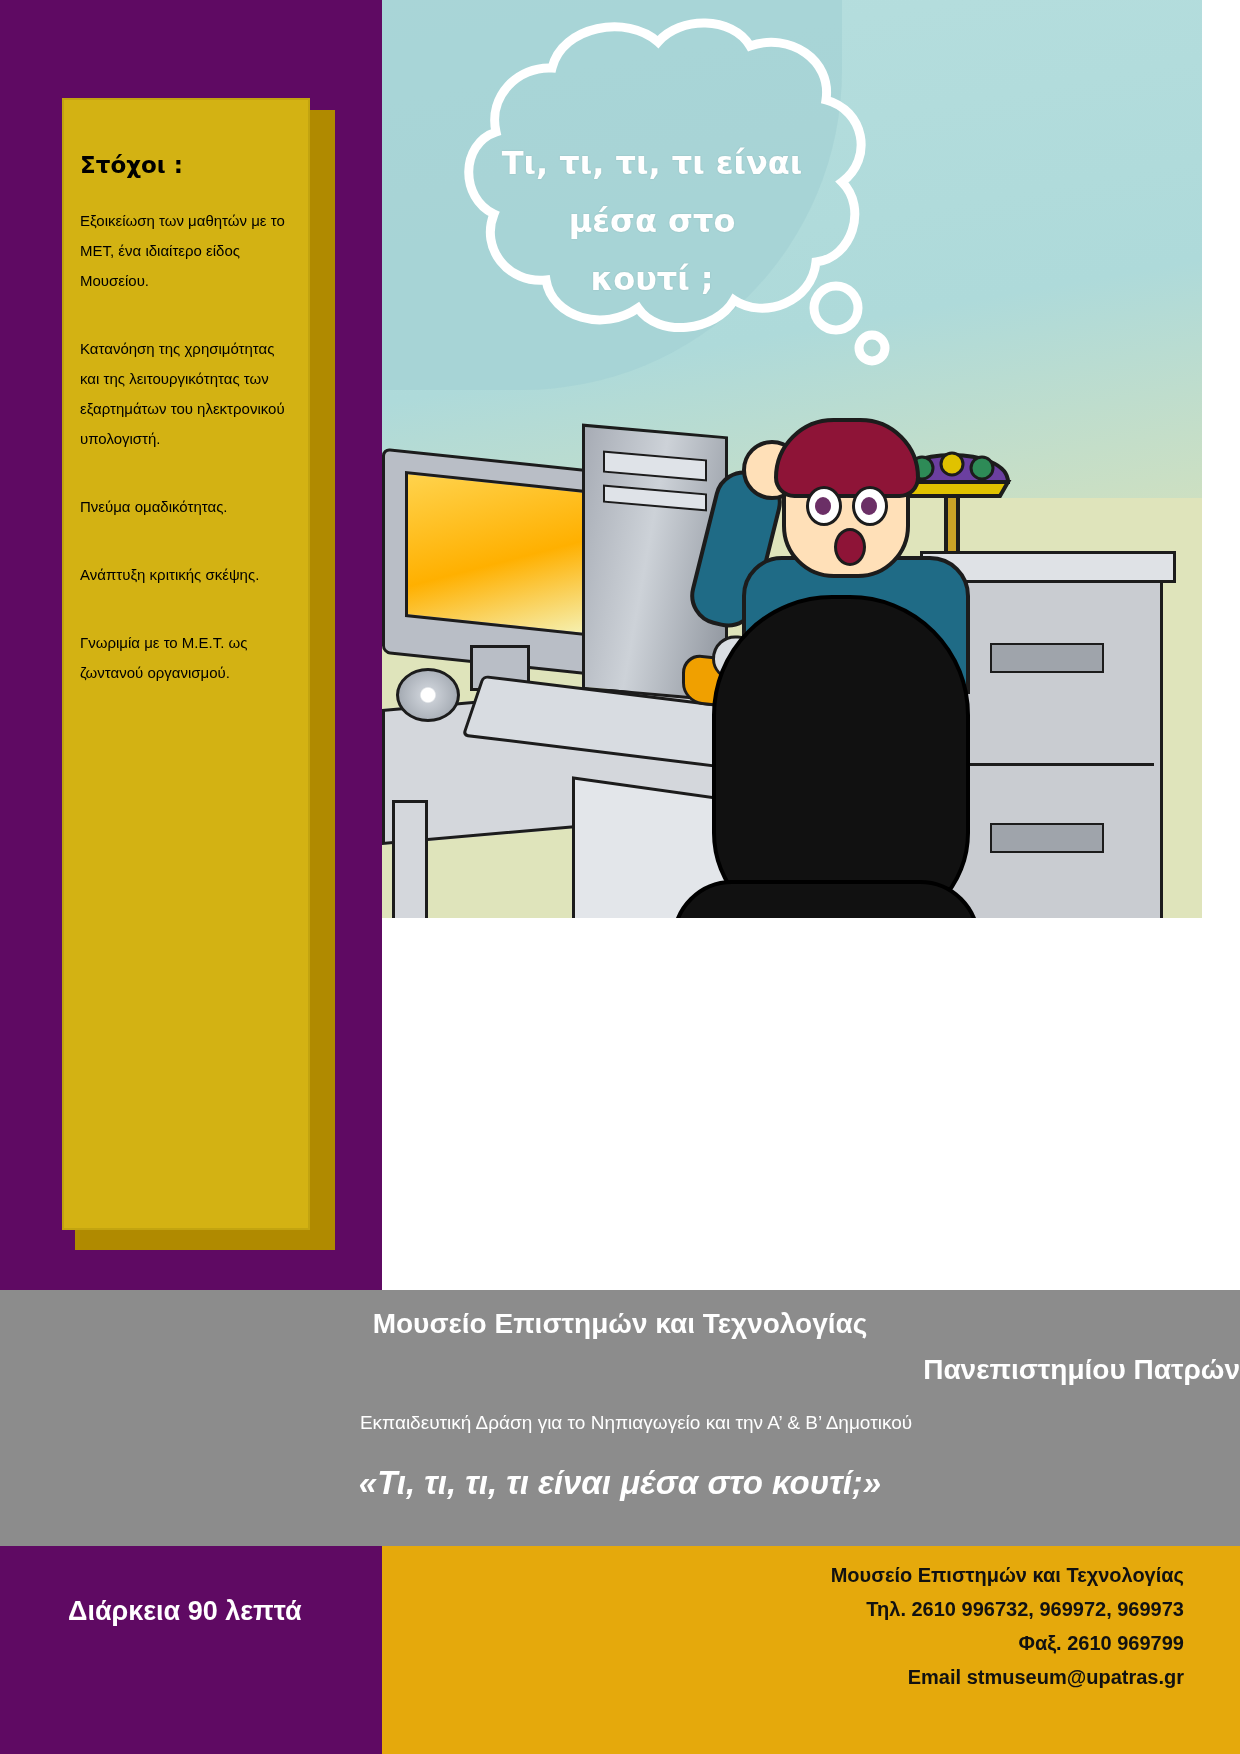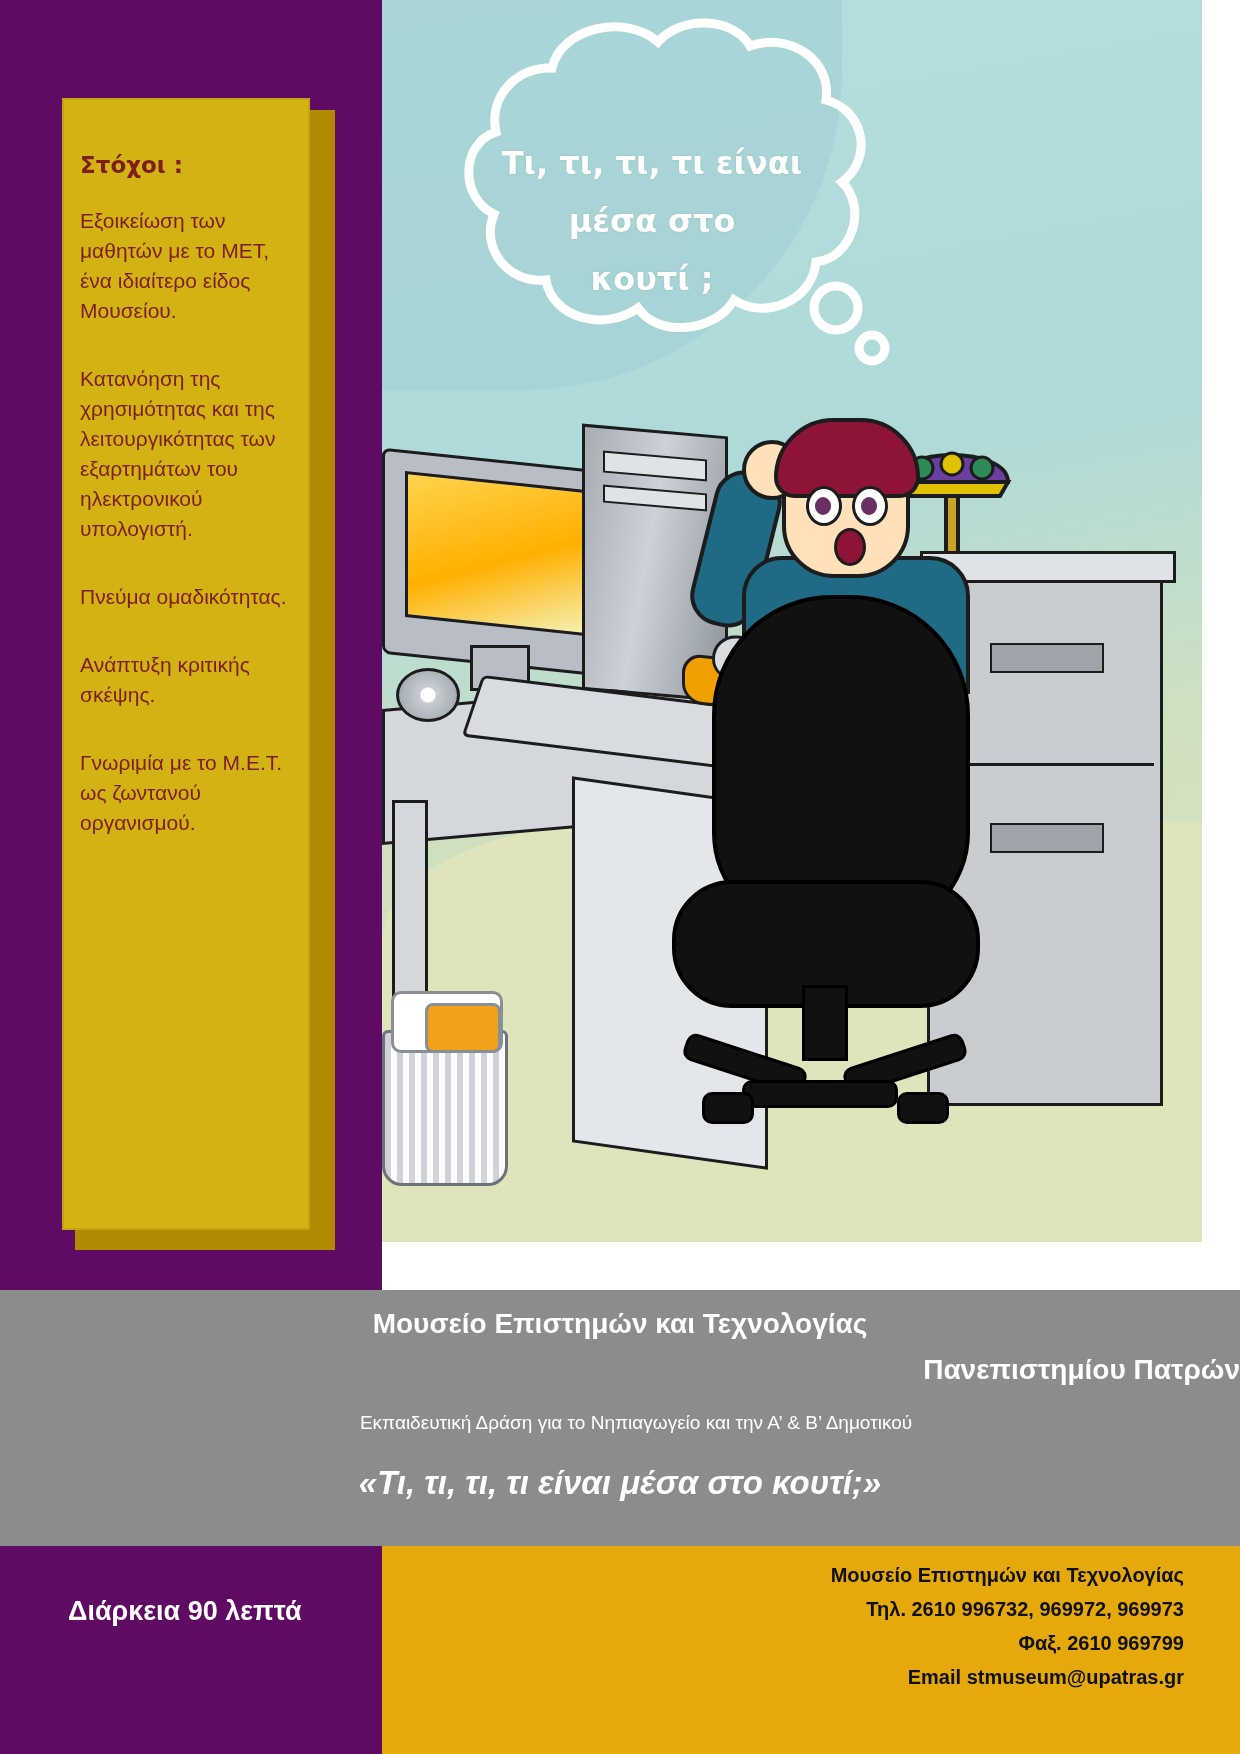--- a/index.html
+++ b/index.html
@@ -37,21 +37,21 @@
     width: 382px;
     height: 1290px;
     background: #5f0a63;
   }
 
   
   .scene {
     position: absolute;
     left: 382px; top: 0;
     width: 820px;
-    height: 1242px;
+    height: 918px;
     background: linear-gradient(170deg, #b6dede 0%, #aedada 38%, #cfe0c0 62%, #e2e7bf 100%);
     overflow: hidden;
   }
   .scene .floor {
     position: absolute;
     left: 0; bottom: 0;
     width: 100%;
     height: 420px;
     background: #dfe4bb;
     border-top-left-radius: 240px 120px;
@@ -258,31 +258,31 @@
     background: #b08a00;
   }
   .goals-box {
     position: absolute;
     left: 62px; top: 98px;
     width: 248px; height: 1132px;
     background: #d3b213;
     border: 2px solid #c2a410;
     box-sizing: border-box;
     padding: 52px 16px 10px 16px;
-    color: #7f1d1d;
+    color: #000000;
   }
   .goals-title {
     font-size: 23px;
     font-weight: bold;
     margin-bottom: 28px;
     font-family: "DejaVu Sans", sans-serif;
   }
   .goals-box p {
     margin: 0 0 38px 0;
-    font-size: 21px;
+    font-size: 15px;
     line-height: 30px;
     font-family: "Liberation Sans", sans-serif;
   }
 
   
   .gray-band {
     position: absolute;
     left: 0; top: 1290px;
     width: 1240px;
     height: 256px;

